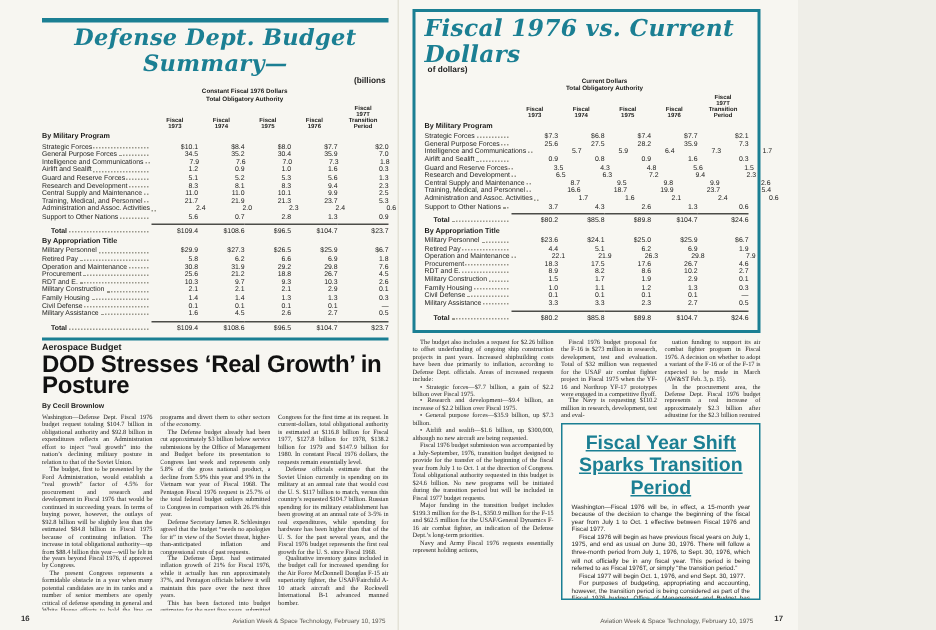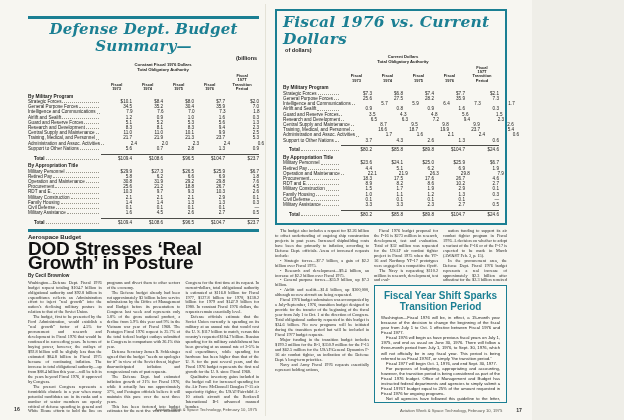--- a/index.html
+++ b/index.html
@@ -1,17 +1,17 @@
 <!DOCTYPE html>
 <html><head>
 <meta charset="utf-8">
 <style>
   html,body{margin:0;padding:0;}
   body{width:624px;height:420px;background:#efeee8;font-family:"Liberation Sans",sans-serif;color:#1c1c1a;overflow:hidden;}
-  .spread{display:flex;width:532px;height:420px;background:#f7f6f1;align-items:center;}
+  .spread{display:flex;width:532px;height:420px;background:#f7f6f1;}
   .page{width:312px;box-sizing:border-box;overflow:hidden;position:relative;}
   .page.left{padding:6px 6px 4px 28px;border-right:1px solid #e4e2d7;}
   .page.right{padding:6px 25px 4px 9px;}
   .toprule{height:3px;background:#1b7f93;margin:6px 0 2px 0;}
   .feat-title{font-family:"DejaVu Serif",serif;font-style:italic;font-weight:bold;color:#1b7f93;font-size:15px;line-height:17px;margin:0;text-align:center;letter-spacing:.2px;}
   .feat-title.rt{text-align:left;font-size:15.5px;}
   .paren{font-size:5.5px;font-weight:bold;color:#222;}
   .paren.r{text-align:right;margin:0 2px 1px 0;}
   .paren.l{text-align:left;margin:0 0 1px 2px;}
   
@@ -32,34 +32,34 @@
   .leader{flex:1;border-bottom:1px dotted #99978c;margin:0 2px 1px 1px;min-width:3px;}
   .val{width:31px;text-align:right;flex:none;}
   .trow .val:last-child{width:34px;}
   .trow.total{margin:2.5px 0 1px 0;}
   .trow.total .rlabel{font-weight:bold;margin-left:6px;}
   .trow.total .val{border-top:0.5px solid #4c4c48;padding-top:1px;}
   .tablebox{border:2px solid #1b7f93;background:#f8f7f2;padding:2px 6px 5px 6px;}
   .midrule{height:2.5px;background:#1b7f93;margin:4px 0 2px 0;}
   
   .kicker{font-weight:bold;font-size:6px;margin:1px 0 1px 0;}
-  .headline{font-family:"Liberation Sans",sans-serif;font-weight:bold;font-size:19px;line-height:14px;margin:2px 0 3px 0;letter-spacing:-.2px;color:#111;}
+  .headline{font-family:"Liberation Sans",sans-serif;font-weight:bold;font-size:16px;line-height:14px;margin:2px 0 3px 0;letter-spacing:-.2px;color:#111;}
   .byline{font-weight:bold;font-size:4.6px;margin:0 0 3px 0;}
   .bodycols{display:flex;gap:5px;}
   .bcol{flex:1;overflow:hidden;}
   .bcol p, .rp-col p{font-family:"Liberation Serif",serif;font-size:4.25px;line-height:4.95px;margin:0;text-indent:5px;text-align:justify;}
   .bcol p:first-child{text-indent:0;}
   .lp-cols{height:131px;}
   .rp-article{display:flex;gap:5px;}
   .rp-col1{width:94px;flex:none;overflow:hidden;height:184px;}
   .rp-rest{flex:1;display:flex;flex-direction:column;}
   .rp-twocol{display:flex;gap:5px;height:52px;overflow:hidden;}
   .rp-twocol .rp-col{flex:1;overflow:hidden;}
   .sidebar{border:1.5px solid #1b7f93;background:#fbfaf5;margin-top:4px;padding:3px 6px 3px 6px;height:118px;overflow:hidden;box-sizing:border-box;}
-  .sidebar h3{margin:1px 0 3px 0;text-align:center;color:#1b7f93;font-size:10px;font-weight:bold;font-family:"Liberation Sans",sans-serif;}
+  .sidebar h3{margin:1px 0 3px 0;text-align:center;color:#1b7f93;font-size:13px;font-weight:bold;font-family:"Liberation Sans",sans-serif;text-decoration:underline;}
   .sidebar p{font-size:4.2px;line-height:5.1px;margin:0;text-indent:5px;text-align:justify;font-family:"Liberation Sans",sans-serif;}
   .sidebar p:first-child{text-indent:0;}
   
   .footer{position:absolute;bottom:4px;left:14px;right:8px;display:flex;justify-content:space-between;align-items:flex-end;font-size:4.2px;color:#55534c;}
   .footer .pagenum{font-weight:bold;font-size:5.2px;color:#333;}
   .footer.rt{left:10px;right:10px;justify-content:flex-end;gap:14px;}
 </style>
 </head>
 <body>
 

